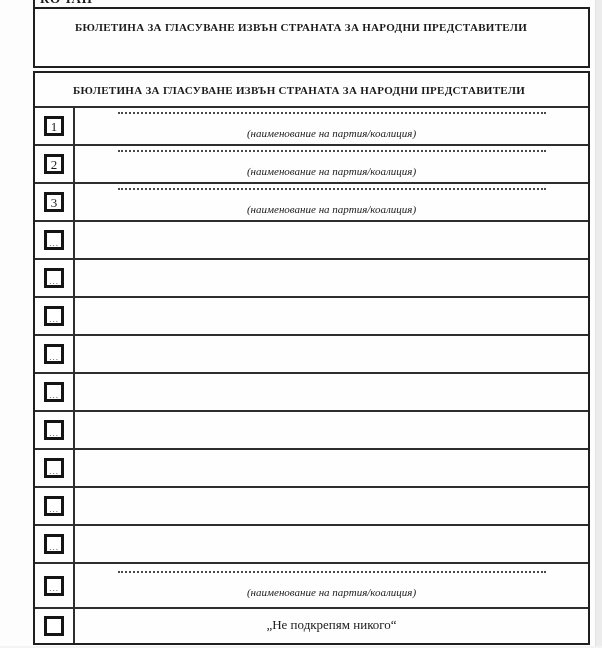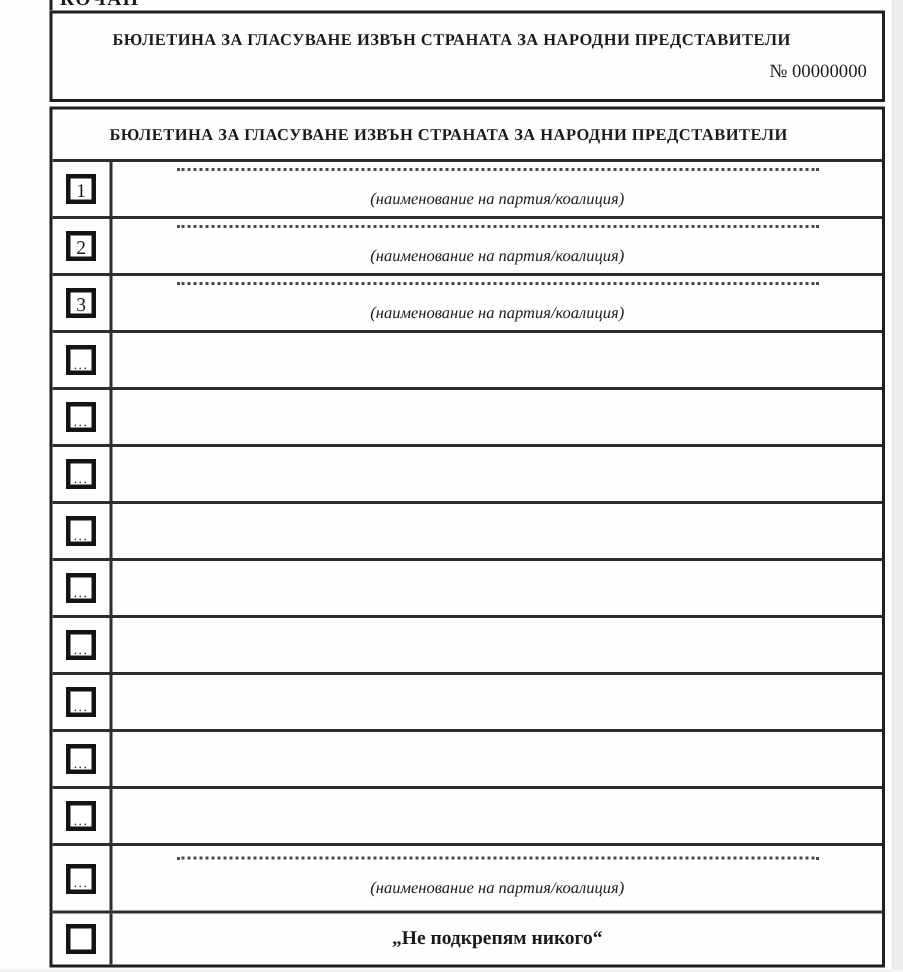--- a/index.html
+++ b/index.html
@@ -46,21 +46,21 @@
     border: 2px solid #1f1f1f; background: #fffefe;
     display: flex; flex-direction: column;
   }
   .thead {
     height: 33px; display: flex; align-items: center;
     padding-left: 38px;
     font-weight: bold; font-size: 11px; letter-spacing: 0.3px;
   }
   .row { display: flex; border-top: 2px solid #2e2e2e; height: 38px; flex: 0 0 auto; }
   .row.tall { height: 45px; }
-  .row.last { height: 36px; font-weight: bold; }
+  .row.last { height: 36px; }
   .cell-box {
     width: 40px; flex: 0 0 40px; border-right: 2px solid #2e2e2e;
     display: flex; align-items: center; justify-content: center;
   }
   .checkbox {
     width: 20px; height: 20px; border: 3px solid #141414; background: #fff;
     display: flex; align-items: center; justify-content: center;
   }
   .boxnum { font-size: 13px; line-height: 13px; }
   .boxdots { font-size: 9px; line-height: 6px; letter-spacing: 1px; color: #333; padding-top: 5px; }
@@ -77,21 +77,20 @@
 
 <div class="scan-edge-right"></div>
 <div class="scan-edge-bottom"></div>
 
 <div class="stub-clip">
   <span class="stub-text">КОЧАН</span>
 </div>
 
 <div class="top-box">
   <div class="title">БЮЛЕТИНА ЗА ГЛАСУВАНЕ ИЗВЪН СТРАНАТА ЗА НАРОДНИ ПРЕДСТАВИТЕЛИ</div>
-  <div class="number">№ 00000000</div>
 </div>
 
 <div class="ballot-table">
   <div class="thead">БЮЛЕТИНА ЗА ГЛАСУВАНЕ ИЗВЪН СТРАНАТА ЗА НАРОДНИ ПРЕДСТАВИТЕЛИ</div>
 
   <div class="row">
     <div class="cell-box">
       <div class="checkbox">
         <span class="boxnum">1</span>
       </div>

